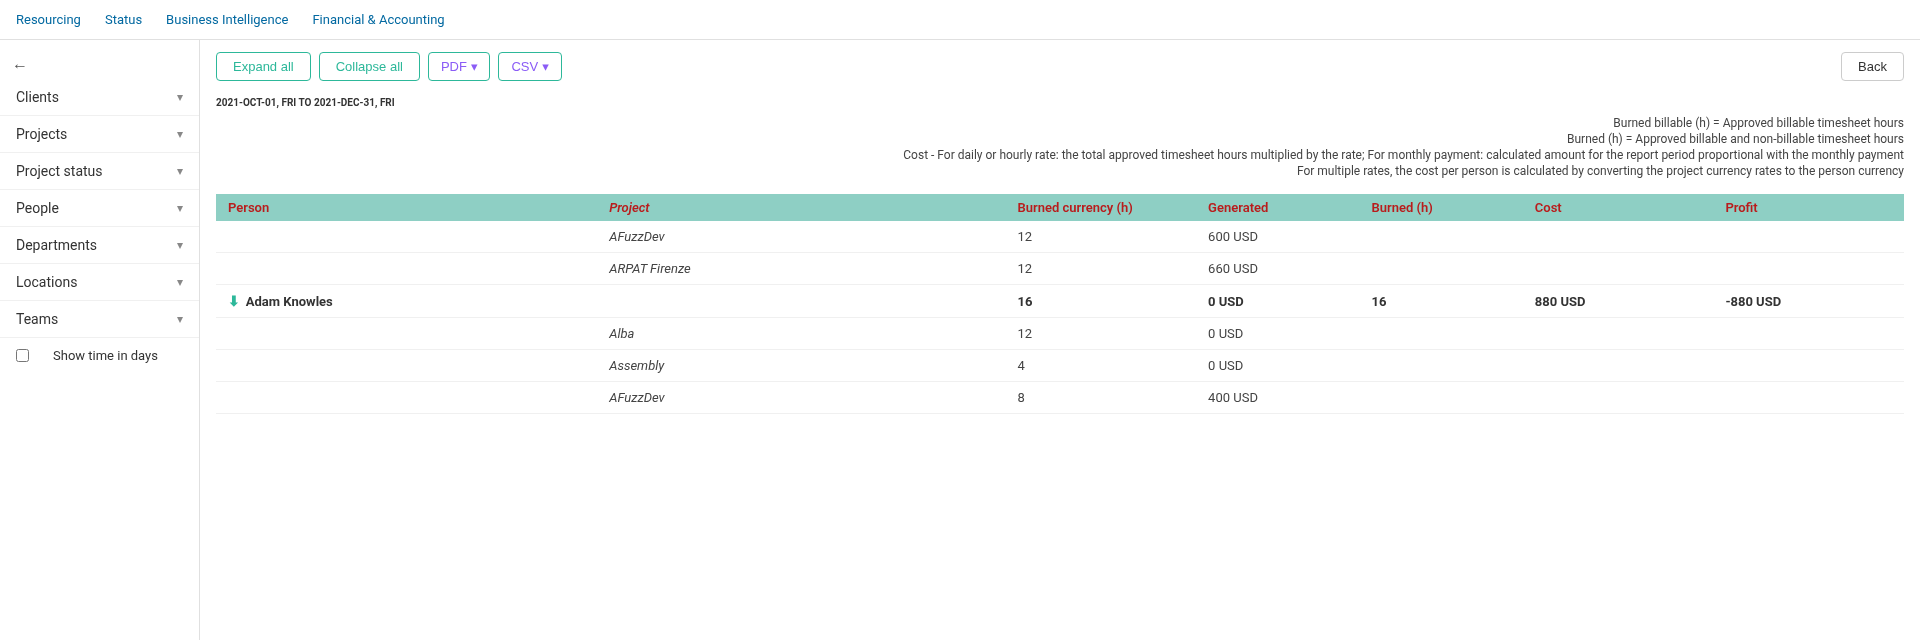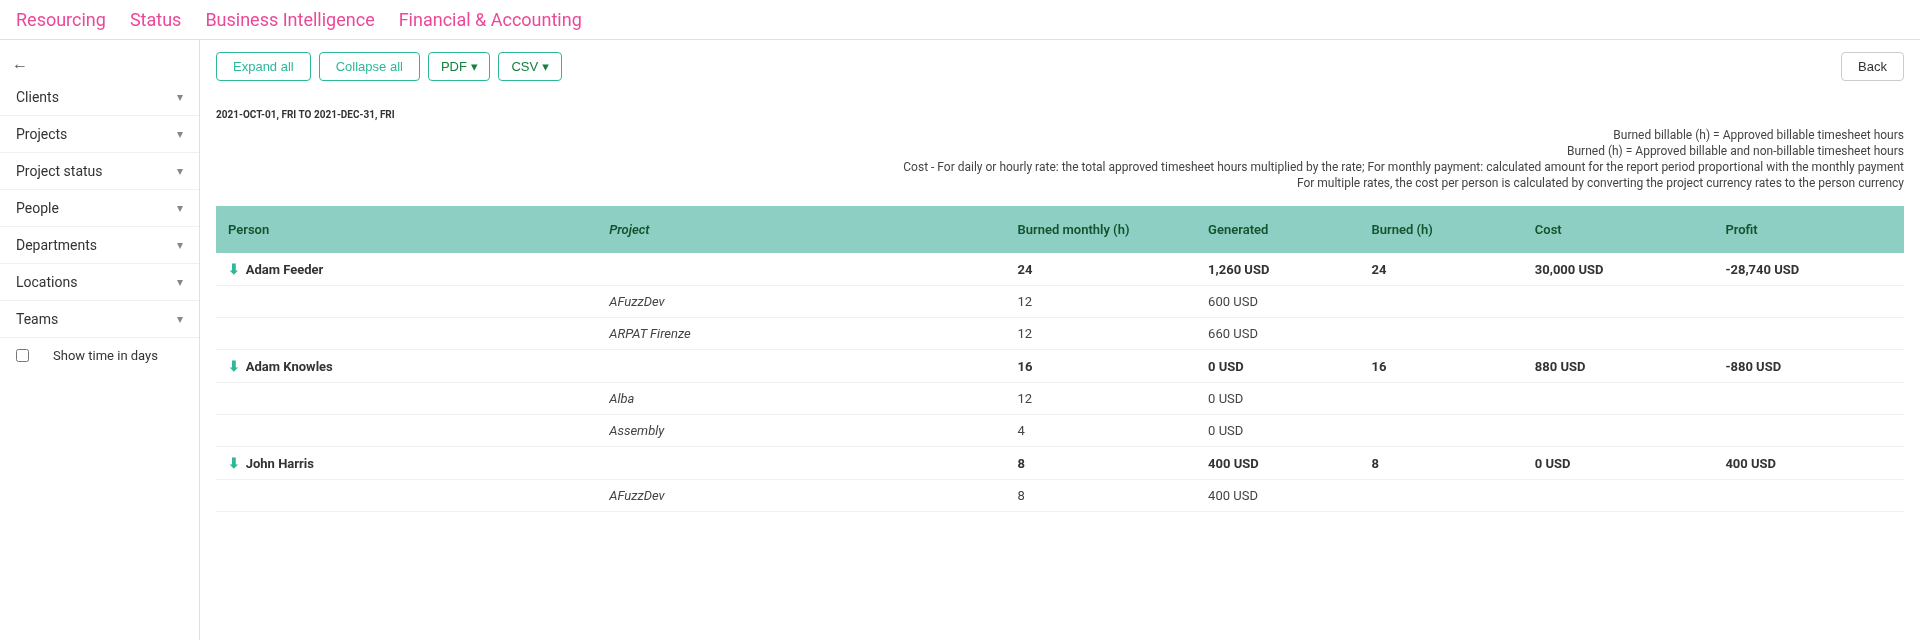--- a/index.html
+++ b/index.html
@@ -1,50 +1,50 @@
 <!DOCTYPE html>
 <html><head>
   <meta charset="utf-8">
   <style>
     * { box-sizing: border-box; margin: 0; padding: 0; }
     body { font-family: -apple-system, BlinkMacSystemFont, 'Segoe UI', Roboto, sans-serif; font-size: 13px; color: #333; background: #fff; display: flex; flex-direction: column; height: 640px; overflow: hidden; }
 
     
     .top-nav { display: flex; align-items: center; border-bottom: 1px solid #e0e0e0; padding: 0 16px; height: 40px; gap: 24px; }
-    .top-nav a { font-size: 18px; color: #ec4899; text-decoration: none; padding: 10px 0; }
+    .top-nav a { font-size: 13px; color: #0369a1; text-decoration: none; padding: 10px 0; }
 
     
     .main-layout { display: flex; flex: 1; overflow: hidden; }
 
     
     .sidebar { width: 200px; min-width: 200px; border-right: 1px solid #e0e0e0; padding: 8px 0; overflow-y: auto; }
     .sidebar-back { display: flex; align-items: center; padding: 6px 12px; cursor: pointer; color: #555; font-size: 16px; }
     .sidebar-item { display: flex; align-items: center; justify-content: space-between; padding: 10px 16px; cursor: pointer; border-bottom: 1px solid #f0f0f0; font-size: 14px; color: #333; }
     .sidebar-item .chevron { color: #888; font-size: 12px; }
     .sidebar-checkbox { display: flex; align-items: center; gap: 24px; padding: 10px 16px; cursor: pointer; font-size: 13px; color: #333; }
     .sidebar-checkbox input { cursor: pointer; }
 
     
     .content { flex: 1; overflow-y: auto; padding: 12px 16px; }
 
     
-    .toolbar { display: flex; align-items: center; gap: 8px; margin-bottom: 28px; }
+    .toolbar { display: flex; align-items: center; gap: 8px; margin-bottom: 16px; }
     .btn-outline { border: 1.5px solid #2db89a; color: #2db89a; background: #fff; padding: 6px 16px; border-radius: 4px; cursor: pointer; font-size: 13px; font-weight: 500; }
-    .btn-dropdown { border: 1.5px solid #2db89a; color: #15803d; background: #fff; padding: 6px 12px; border-radius: 4px; cursor: pointer; font-size: 13px; font-weight: 500; display: flex; align-items: center; gap: 4px; }
+    .btn-dropdown { border: 1.5px solid #2db89a; color: #8b5cf6; background: #fff; padding: 6px 12px; border-radius: 4px; cursor: pointer; font-size: 13px; font-weight: 500; display: flex; align-items: center; gap: 4px; }
     .btn-back { border: 1.5px solid #ccc; color: #333; background: #fff; padding: 6px 16px; border-radius: 4px; cursor: pointer; font-size: 13px; margin-left: auto; }
 
     
     .report-title { font-size: 15px; font-weight: 700; margin-bottom: 4px; }
     .report-date { font-size: 10px; font-weight: 700; margin-bottom: 8px; }
     .report-note { font-size: 12px; color: #444; margin-bottom: 2px; text-align: right; }
 
     
     .report-table { width: 100%; border-collapse: collapse; margin-top: 16px; }
     .report-table thead tr { background: #8ecfc4; }
-    .report-table thead th { padding: 16px 12px; text-align: left; font-weight: 600; font-size: 13px; color: #14532d; border: none; }
+    .report-table thead th { padding: 6px 12px; text-align: left; font-weight: 600; font-size: 13px; color: #b91c1c; border: none; }
     .report-table tbody tr { border-bottom: 1px solid #f0f0f0; }
     .report-table tbody td { padding: 8px 12px; font-size: 13px; }
     .person-row td { font-weight: 700; }
     .project-row td { font-weight: 400; color: #444; }
     .expand-icon { color: #2db89a; margin-right: 6px; font-size: 14px; }
     .col-person { width: 280px; }
     .col-project { width: 300px; font-style: italic; }
     .col-burned-billable { width: 140px; }
     .col-generated { width: 120px; }
     .col-burned { width: 120px; }
@@ -121,39 +121,28 @@
     <div class="report-note">Burned billable (h) = Approved billable timesheet hours</div>
     <div class="report-note">Burned (h) = Approved billable and non-billable timesheet hours</div>
     <div class="report-note">Cost - For daily or hourly rate: the total approved timesheet hours multiplied by the rate; For monthly payment: calculated amount for the report period proportional with the monthly payment</div>
     <div class="report-note">For multiple rates, the cost per person is calculated by converting the project currency rates to the person currency</div>
 
     <table class="report-table">
       <thead>
         <tr>
           <th class="col-person">Person</th>
           <th class="col-project">Project</th>
-          <th class="col-burned-billable">Burned monthly (h)</th>
+          <th class="col-burned-billable">Burned currency (h)</th>
           <th class="col-generated">Generated</th>
           <th class="col-burned">Burned (h)</th>
           <th class="col-cost">Cost</th>
           <th class="col-profit">Profit</th>
         </tr>
       </thead>
       <tbody id="table-body">
-      <tr class="person-row">
-      <td class="col-person">
-        <span class="expand-icon">⬇</span>Adam Feeder
-      </td>
-      <td class="col-project"></td>
-      <td class="col-burned-billable">24</td>
-      <td class="col-generated">1,260 USD</td>
-      <td class="col-burned">24</td>
-      <td class="col-cost">30,000 USD</td>
-      <td class="col-profit">-28,740 USD</td>
-    </tr>
           <tr class="project-row">
       <td class="col-person"></td>
       <td class="col-project">AFuzzDev</td>
       <td class="col-burned-billable">12</td>
       <td class="col-generated">600 USD</td>
       <td class="col-burned"></td>
       <td class="col-cost"></td>
       <td class="col-profit"></td>
     </tr>
           <tr class="project-row">
@@ -187,31 +176,20 @@
     </tr>
           <tr class="project-row">
       <td class="col-person"></td>
       <td class="col-project">Assembly</td>
       <td class="col-burned-billable">4</td>
       <td class="col-generated">0 USD</td>
       <td class="col-burned"></td>
       <td class="col-cost"></td>
       <td class="col-profit"></td>
     </tr>
-          <tr class="person-row">
-      <td class="col-person">
-        <span class="expand-icon">⬇</span>John Harris
-      </td>
-      <td class="col-project"></td>
-      <td class="col-burned-billable">8</td>
-      <td class="col-generated">400 USD</td>
-      <td class="col-burned">8</td>
-      <td class="col-cost">0 USD</td>
-      <td class="col-profit">400 USD</td>
-    </tr>
           <tr class="project-row">
       <td class="col-person"></td>
       <td class="col-project">AFuzzDev</td>
       <td class="col-burned-billable">8</td>
       <td class="col-generated">400 USD</td>
       <td class="col-burned"></td>
       <td class="col-cost"></td>
       <td class="col-profit"></td>
     </tr>
         </tbody>

